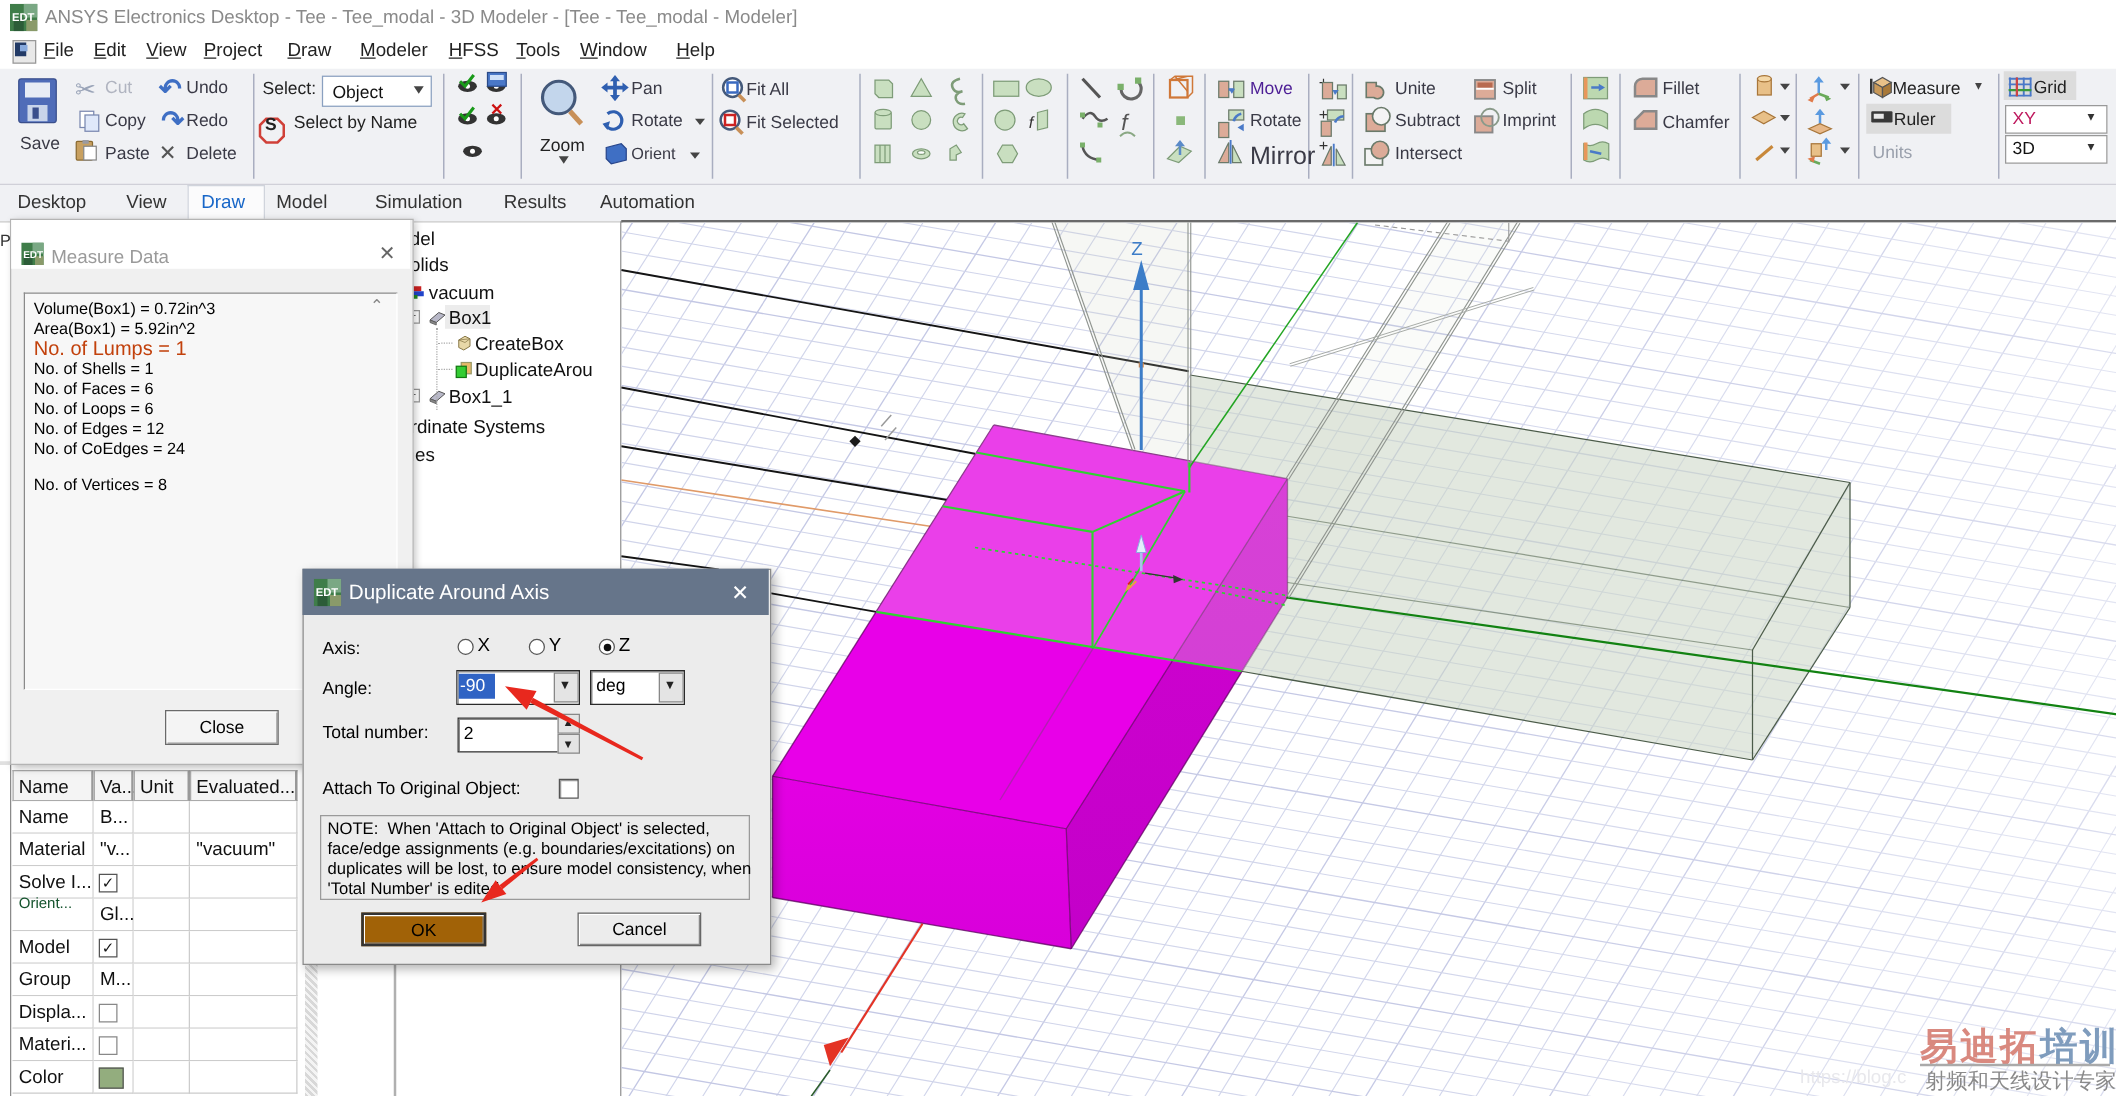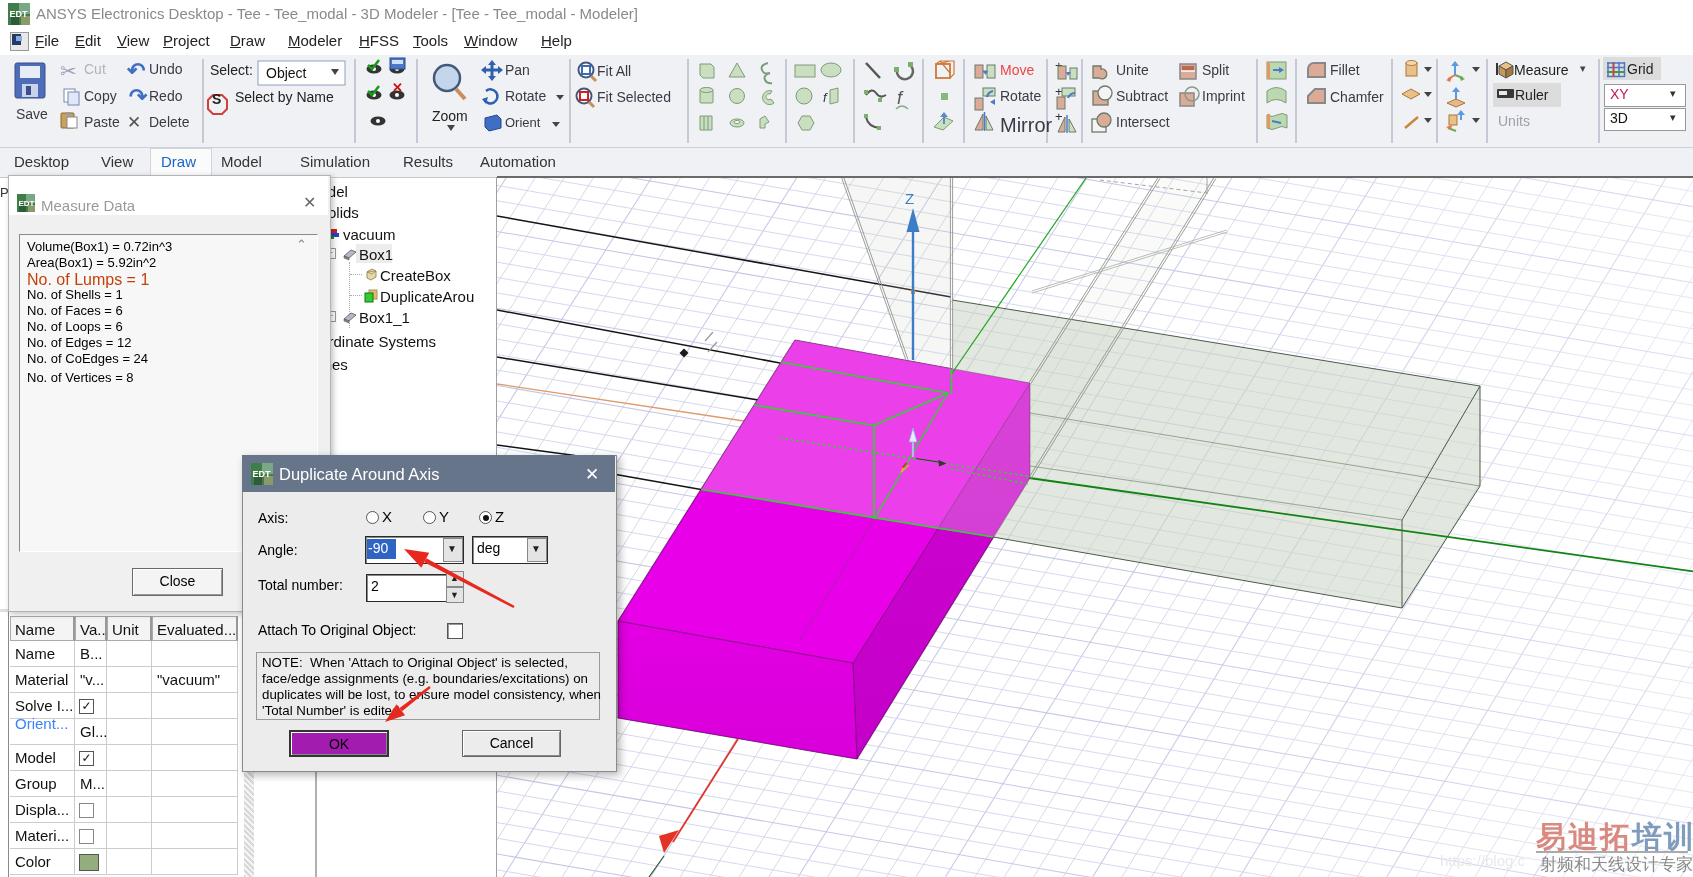--- a/index.html
+++ b/index.html
@@ -233,21 +233,21 @@
 <div style="position:absolute;left:84px;top:114px;font-size:14px;color:#3a3a46;font-weight:normal;white-space:nowrap;">Paste</div>
 <div style="position:absolute;left:149px;top:61px;font-size:14px;color:#3a3a46;font-weight:normal;white-space:nowrap;">Undo</div>
 <div style="position:absolute;left:149px;top:88px;font-size:14px;color:#3a3a46;font-weight:normal;white-space:nowrap;">Redo</div>
 <div style="position:absolute;left:149px;top:114px;font-size:14px;color:#3a3a46;font-weight:normal;white-space:nowrap;">Delete</div>
 <div style="position:absolute;left:210px;top:62px;font-size:14px;color:#222;font-weight:normal;white-space:nowrap;">Select:</div>
 <div style="position:absolute;left:235px;top:89px;font-size:14px;color:#222;font-weight:normal;white-space:nowrap;">Select by Name</div>
 <div style="position:absolute;left:432px;top:108px;font-size:14px;color:#222;font-weight:normal;white-space:nowrap;">Zoom</div>
 <div style="position:absolute;left:505px;top:62px;font-size:14px;color:#3a3a46;font-weight:normal;white-space:nowrap;">Pan</div>
 <div style="position:absolute;left:505px;top:88px;font-size:14px;color:#3a3a46;font-weight:normal;white-space:nowrap;">Rotate</div>
 <div style="position:absolute;left:505px;top:115px;font-size:13px;color:#3a3a46;font-weight:normal;white-space:nowrap;">Orient</div>
-<div style="position:absolute;left:1000px;top:62px;font-size:14px;color:#ef4444;font-weight:normal;white-space:nowrap;">Move</div>
+<div style="position:absolute;left:1000px;top:62px;font-size:14px;color:#4c1d95;font-weight:normal;white-space:nowrap;">Move</div>
 <div style="position:absolute;left:1000px;top:88px;font-size:14px;color:#3a3a46;font-weight:normal;white-space:nowrap;">Rotate</div>
 <div style="position:absolute;left:1000px;top:114px;font-size:20px;color:#3a3a46;font-weight:normal;white-space:nowrap;">Mirror</div>
 <div style="position:absolute;left:1116px;top:62px;font-size:14px;color:#3a3a46;font-weight:normal;white-space:nowrap;">Unite</div>
 <div style="position:absolute;left:1116px;top:88px;font-size:14px;color:#3a3a46;font-weight:normal;white-space:nowrap;">Subtract</div>
 <div style="position:absolute;left:1116px;top:114px;font-size:14px;color:#3a3a46;font-weight:normal;white-space:nowrap;">Intersect</div>
 <div style="position:absolute;left:1202px;top:62px;font-size:14px;color:#3a3a46;font-weight:normal;white-space:nowrap;">Split</div>
 <div style="position:absolute;left:1202px;top:88px;font-size:14px;color:#3a3a46;font-weight:normal;white-space:nowrap;">Imprint</div>
 <div style="position:absolute;left:1330px;top:62px;font-size:14px;color:#3a3a46;font-weight:normal;white-space:nowrap;">Fillet</div>
 <div style="position:absolute;left:1330px;top:89px;font-size:14px;color:#3a3a46;font-weight:normal;white-space:nowrap;">Chamfer</div>
 <div style="position:absolute;left:1514px;top:62px;font-size:14px;color:#222;font-weight:normal;white-space:nowrap;">Measure</div>
@@ -331,21 +331,21 @@
 <div style="position:absolute;left:107px;top:667px;width:45px;height:26px;border-right:1px solid #ccc;border-bottom:1px solid #ccc;box-sizing:border-box;background:#fff"></div>
 <div style="position:absolute;left:152px;top:667px;width:86px;height:26px;border-right:1px solid #ccc;border-bottom:1px solid #ccc;box-sizing:border-box;background:#fff"></div>
 <div style="position:absolute;left:157px;top:671px;font-size:15px;color:#111;white-space:nowrap">"vacuum"</div>
 <div style="position:absolute;left:10px;top:693px;width:65px;height:26px;border-right:1px solid #ccc;border-bottom:1px solid #ccc;box-sizing:border-box;background:#fff"></div>
 <div style="position:absolute;left:15px;top:697px;font-size:15px;color:#111;white-space:nowrap">Solve I...</div>
 <div style="position:absolute;left:75px;top:693px;width:32px;height:26px;border-right:1px solid #ccc;border-bottom:1px solid #ccc;box-sizing:border-box;background:#fff"></div>
 <div style="position:absolute;left:79px;top:699px;width:13px;height:13px;border:1px solid #555;background:#fff;font-size:12px;line-height:13px;text-align:center;color:#111">✓</div>
 <div style="position:absolute;left:107px;top:693px;width:45px;height:26px;border-right:1px solid #ccc;border-bottom:1px solid #ccc;box-sizing:border-box;background:#fff"></div>
 <div style="position:absolute;left:152px;top:693px;width:86px;height:26px;border-right:1px solid #ccc;border-bottom:1px solid #ccc;box-sizing:border-box;background:#fff"></div>
 <div style="position:absolute;left:10px;top:719px;width:65px;height:26px;border-right:1px solid #ccc;border-bottom:1px solid #ccc;box-sizing:border-box;background:#fff"></div>
-<div style="position:absolute;left:15px;top:715px;font-size:15px;color:#3b82f6;white-space:nowrap">Orient...</div>
+<div style="position:absolute;left:15px;top:715px;font-size:12px;color:#14532d;white-space:nowrap">Orient...</div>
 <div style="position:absolute;left:75px;top:719px;width:32px;height:26px;border-right:1px solid #ccc;border-bottom:1px solid #ccc;box-sizing:border-box;background:#fff"></div>
 <div style="position:absolute;left:80px;top:723px;font-size:15px;color:#111;white-space:nowrap">Gl...</div>
 <div style="position:absolute;left:107px;top:719px;width:45px;height:26px;border-right:1px solid #ccc;border-bottom:1px solid #ccc;box-sizing:border-box;background:#fff"></div>
 <div style="position:absolute;left:152px;top:719px;width:86px;height:26px;border-right:1px solid #ccc;border-bottom:1px solid #ccc;box-sizing:border-box;background:#fff"></div>
 <div style="position:absolute;left:10px;top:745px;width:65px;height:26px;border-right:1px solid #ccc;border-bottom:1px solid #ccc;box-sizing:border-box;background:#fff"></div>
 <div style="position:absolute;left:15px;top:749px;font-size:15px;color:#111;white-space:nowrap">Model</div>
 <div style="position:absolute;left:75px;top:745px;width:32px;height:26px;border-right:1px solid #ccc;border-bottom:1px solid #ccc;box-sizing:border-box;background:#fff"></div>
 <div style="position:absolute;left:79px;top:751px;width:13px;height:13px;border:1px solid #555;background:#fff;font-size:12px;line-height:13px;text-align:center;color:#111">✓</div>
 <div style="position:absolute;left:107px;top:745px;width:45px;height:26px;border-right:1px solid #ccc;border-bottom:1px solid #ccc;box-sizing:border-box;background:#fff"></div>
 <div style="position:absolute;left:152px;top:745px;width:86px;height:26px;border-right:1px solid #ccc;border-bottom:1px solid #ccc;box-sizing:border-box;background:#fff"></div>
@@ -611,21 +611,21 @@
 <div style="position:absolute;left:303px;top:193px;font-size:16px;color:#666;font-weight:normal;white-space:nowrap;">✕</div>
 <div style="position:absolute;left:19px;top:234px;width:299px;height:318px;background:#f7f7f7;border:1px solid #8a8a8a;border-bottom-color:#fff;border-right-color:#fff;box-sizing:border-box"></div>
 <div style="position:absolute;left:27px;top:239px;font-size:13px;color:#000;font-weight:normal;white-space:nowrap;">Volume(Box1) = 0.72in^3</div>
 <div style="position:absolute;left:27px;top:255px;font-size:13px;color:#000;font-weight:normal;white-space:nowrap;">Area(Box1) = 5.92in^2</div>
 <div style="position:absolute;left:27px;top:271px;font-size:16px;color:#c2410c;font-weight:normal;white-space:nowrap;">No. of Lumps = 1</div>
 <div style="position:absolute;left:27px;top:287px;font-size:13px;color:#000;font-weight:normal;white-space:nowrap;">No. of Shells = 1</div>
 <div style="position:absolute;left:27px;top:303px;font-size:13px;color:#000;font-weight:normal;white-space:nowrap;">No. of Faces = 6</div>
 <div style="position:absolute;left:27px;top:319px;font-size:13px;color:#000;font-weight:normal;white-space:nowrap;">No. of Loops = 6</div>
 <div style="position:absolute;left:27px;top:335px;font-size:13px;color:#000;font-weight:normal;white-space:nowrap;">No. of Edges = 12</div>
 <div style="position:absolute;left:27px;top:351px;font-size:13px;color:#000;font-weight:normal;white-space:nowrap;">No. of CoEdges = 24</div>
-<div style="position:absolute;left:27px;top:370px;font-size:13px;color:#000;font-weight:normal;white-space:nowrap;text-align:center;">No. of Vertices = 8</div>
+<div style="position:absolute;left:27px;top:380px;font-size:13px;color:#000;font-weight:normal;white-space:nowrap;text-align:center;">No. of Vertices = 8</div>
 <div style="position:absolute;left:296px;top:237px;font-size:13px;color:#888;font-weight:normal;white-space:nowrap;">⌃</div>
 <div style="position:absolute;left:132px;top:568px;width:89px;height:26px;background:#f4f4f4;border:1px solid #6a6a6a;box-shadow:inset 1px 1px 0 #fff, inset -1px -1px 0 #9a9a9a;font-size:14px;color:#000;text-align:center;line-height:25px">Close</div>
 <div style="position:absolute;left:242px;top:455px;width:373px;height:315px;background:#ececec;border:1px solid #8a8a8a;box-shadow:3px 3px 8px rgba(0,0,0,0.3)"></div>
 <div style="position:absolute;left:242px;top:455px;width:373px;height:37px;background:#66758a"></div>
 <svg width="22" height="22" style="position:absolute;left:251px;top:463px" xmlns="http://www.w3.org/2000/svg">
     <rect width="22" height="22" fill="#3f7d49"></rect>
     <rect x="11" width="11" height="11" fill="#7aa884"></rect>
     <rect x="3" y="12" width="8" height="10" fill="#2c5c38"></rect>
     <rect x="13" y="13" width="9" height="9" fill="#8a9a6a"></rect>
     <text x="1.5" y="14" font-size="9" font-weight="bold" fill="#fff" font-family="Liberation Sans">EDT</text>
@@ -657,19 +657,19 @@
 <div style="position:absolute;left:446px;top:587px;width:16px;height:14px;background:#e4e4e4;border:1px solid #888"></div>
 <div style="position:absolute;left:450px;top:573px;font-size:9px;color:#222;font-weight:normal;white-space:nowrap;">▲</div>
 <div style="position:absolute;left:450px;top:590px;font-size:9px;color:#222;font-weight:normal;white-space:nowrap;">▼</div>
 <div style="position:absolute;left:258px;top:622px;font-size:14px;color:#000;font-weight:normal;white-space:nowrap;">Attach To Original Object:</div>
 <div style="position:absolute;left:447px;top:623px;width:14px;height:14px;background:#fff;border:1px solid #555;box-shadow:inset 1px 1px 0 #999"></div>
 <div style="position:absolute;left:256px;top:652px;width:344px;height:68px;border:1px solid #9a9a9a;box-sizing:border-box"></div>
 <div style="position:absolute;left:262px;top:655px;font-size:13.3px;color:#000;font-weight:normal;white-space:nowrap;text-align:center;">NOTE:&nbsp; When 'Attach to Original Object' is selected,</div>
 <div style="position:absolute;left:262px;top:671px;font-size:13.3px;color:#000;font-weight:normal;white-space:nowrap;">face/edge assignments (e.g. boundaries/excitations) on</div>
 <div style="position:absolute;left:262px;top:687px;font-size:13.3px;color:#000;font-weight:normal;white-space:nowrap;">duplicates will be lost, to ensure model consistency, when</div>
 <div style="position:absolute;left:262px;top:703px;font-size:13.3px;color:#000;font-weight:normal;white-space:nowrap;">'Total Number' is edited.</div>
-<div style="position:absolute;left:289px;top:730px;width:100px;height:27px;background:#a21caf;border:2px solid #333;box-shadow:inset 1px 1px 0 #fff, inset -1px -1px 0 #888;font-size:14px;color:#000;text-align:center;line-height:24px;box-sizing:border-box">OK</div>
+<div style="position:absolute;left:289px;top:730px;width:100px;height:27px;background:#a16207;border:2px solid #333;box-shadow:inset 1px 1px 0 #fff, inset -1px -1px 0 #888;font-size:14px;color:#000;text-align:center;line-height:24px;box-sizing:border-box">OK</div>
 <div style="position:absolute;left:462px;top:730px;width:99px;height:27px;background:#ececec;border:1px solid #666;box-shadow:inset 1px 1px 0 #fff, inset -1px -1px 0 #888;font-size:14px;color:#000;text-align:center;line-height:25px;box-sizing:border-box">Cancel</div>
 <svg width="1693" height="877" style="position:absolute;left:0;top:0;pointer-events:none" xmlns="http://www.w3.org/2000/svg">
     <polygon points="404,549 421.3,567.7 429.2,552.7" fill="#e8281e"></polygon>
     <polygon points="424.2,562.2 513.4,608.1 514.6,605.9 426.3,558.2" fill="#e8281e"></polygon>
     <polygon points="385,722 405.1,715.2 396.5,704.2" fill="#e8281e"></polygon>
     <polygon points="402.0,711.3 430.7,687.9 429.3,686.1 399.6,708.1" fill="#e8281e"></polygon>
   </svg>
 </body></html>

